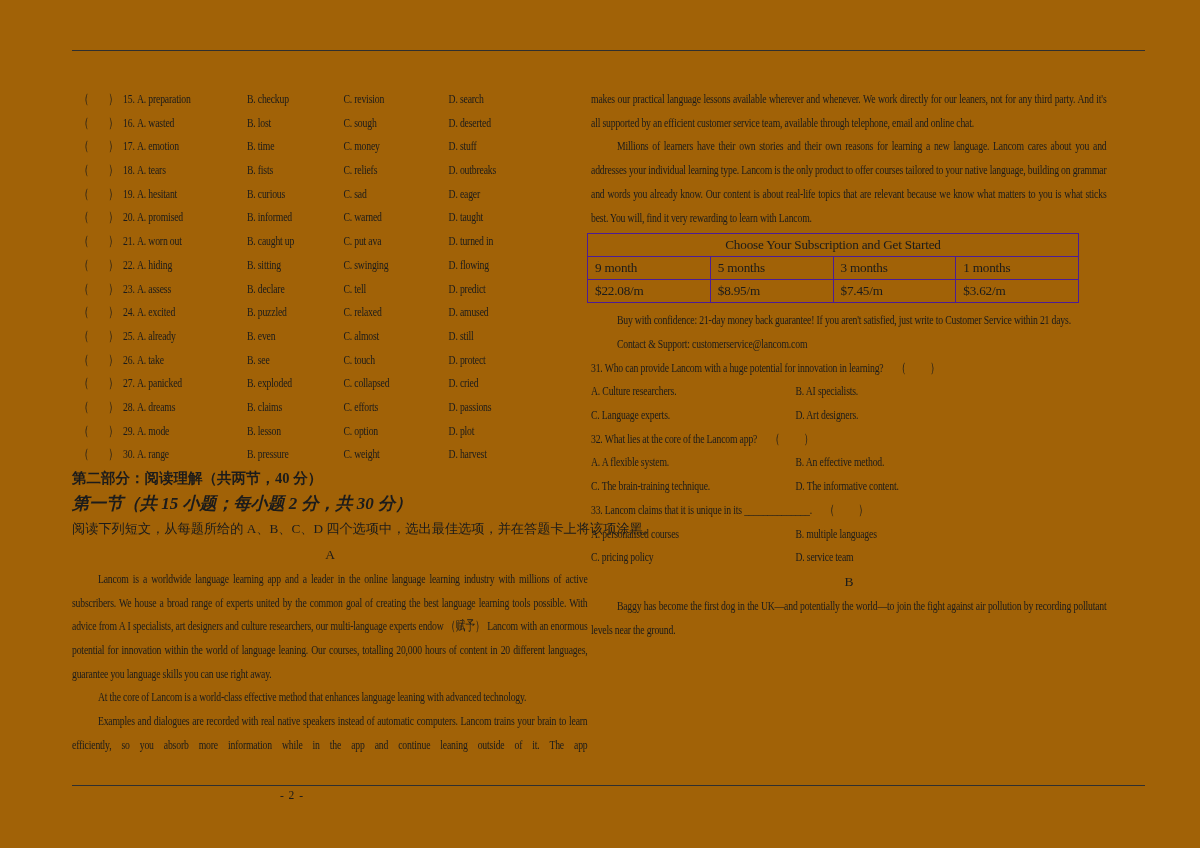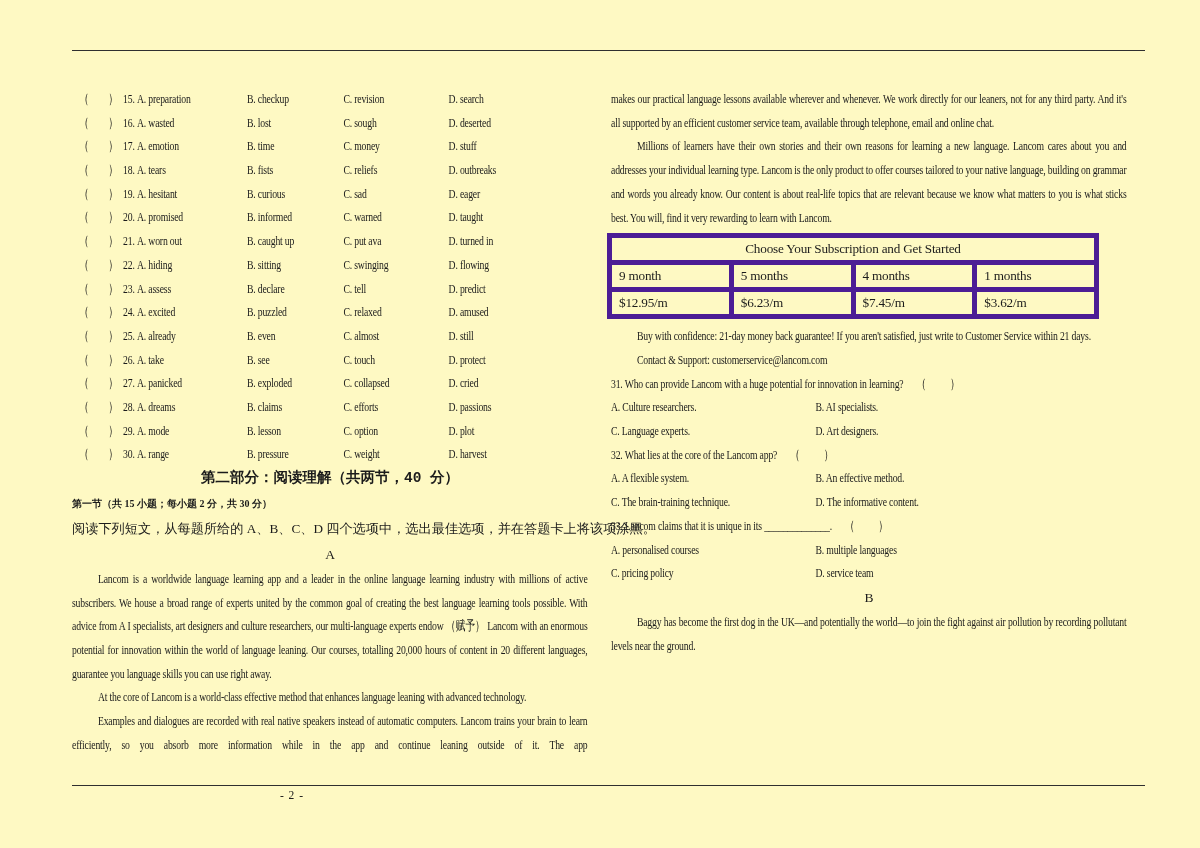--- a/index.html
+++ b/index.html
@@ -1,44 +1,44 @@
 <!DOCTYPE html>
 <html><head>
 <meta charset="utf-8">
 <style>
   html,body{margin:0;padding:0;background:#e8e8e8;}
   .page{
-    position:relative;width:1200px;height:848px;background:#fef9c3;overflow:hidden;
+    position:relative;width:1200px;height:848px;background:#a16207;overflow:hidden;
     font-family:"Liberation Serif","DejaVu Serif",serif;color:#1b1b1b;
   }
   .rule{position:absolute;left:72px;width:1073px;height:0;border-top:1.6px solid #2f2f2f;}
   .rule.top{top:50px;}
   .rule.bottom{top:785px;}
   .col{position:absolute;top:87px;width:516px;}
   .col.left{left:72px;}
-  .col.right{left:611px;}
+  .col.right{left:591px;}
   
   .cond{
     width:716px;transform:scaleX(0.72);transform-origin:0 0;
     font-size:13.5px;line-height:23.7px;letter-spacing:-0.25px;
   }
   .cloze-row{display:grid;grid-template-columns:233px 134px 146px auto;height:23.7px;white-space:nowrap;padding-left:10px;box-sizing:border-box;}
   .cloze-row .bracket{letter-spacing:0;margin-right:7px;}
-  .sec-title{font-weight:bold;text-align:center;font-size:14.5px;line-height:25.2px;white-space:nowrap;font-family:Liberation Mono, monospace;}
-  .sec-sub{font-weight:bold;font-size:10px;line-height:25.2px;white-space:nowrap;}
+  .sec-title{font-weight:bold;text-align:left;font-size:14.5px;line-height:25.2px;white-space:nowrap;}
+  .sec-sub{font-weight:bold;font-size:17px;line-height:25.2px;white-space:nowrap;font-style:italic;}
   .instruction{font-size:13.2px;line-height:25.2px;white-space:nowrap;}
   .passage-label{text-align:center;font-size:13.5px;line-height:25.2px;}
   .para{text-align:justify;text-indent:36px;margin:0;}
   .para.noindent{text-indent:0;}
   .para.just-last{text-align-last:justify;}
   table.sub{
     width:492px;margin:4px 0 5px -4px;border-collapse:collapse;table-layout:fixed;
     font-size:13.2px;letter-spacing:-0.2px;
   }
-  table.sub td{border:5px solid #4c1d95;height:22px;padding:0 2px 0 7px;overflow:hidden;white-space:nowrap;}
+  table.sub td{border:1px solid #4c1d95;height:22px;padding:0 2px 0 7px;overflow:hidden;white-space:nowrap;}
   table.sub tr.t-title td{text-align:center;padding:0;}
   .q-line{white-space:nowrap;}
   .q-bracket{margin-left:18px;letter-spacing:2px;}
   .opt-row{display:grid;grid-template-columns:284px auto;white-space:nowrap;}
   .footer-num{position:absolute;left:72px;top:789px;width:440px;text-align:center;font-size:11.5px;letter-spacing:1px;}
 </style>
 </head>
 <body>
 
 <div class="page">
@@ -167,26 +167,26 @@
     </div>
 
     <table class="sub">
       <tbody>
         <tr class="t-title">
           <td colspan="4">Choose Your Subscription and Get Started</td>
         </tr>
         <tr>
           <td>9 month</td>
           <td>5 months</td>
-          <td>4 months</td>
+          <td>3 months</td>
           <td>1 months</td>
         </tr>
         <tr>
-          <td>$12.95/m</td>
-          <td>$6.23/m</td>
+          <td>$22.08/m</td>
+          <td>$8.95/m</td>
           <td>$7.45/m</td>
           <td>$3.62/m</td>
         </tr>
       </tbody>
     </table>
 
     <div class="cond">
       <div id="after-table">
           <p class="para">Buy with confidence: 21-day money back guarantee! If you aren't satisfied, just write to Customer Service within 21 days.</p>
           <p class="para">Contact &amp; Support: customerservice@lancom.com</p>

